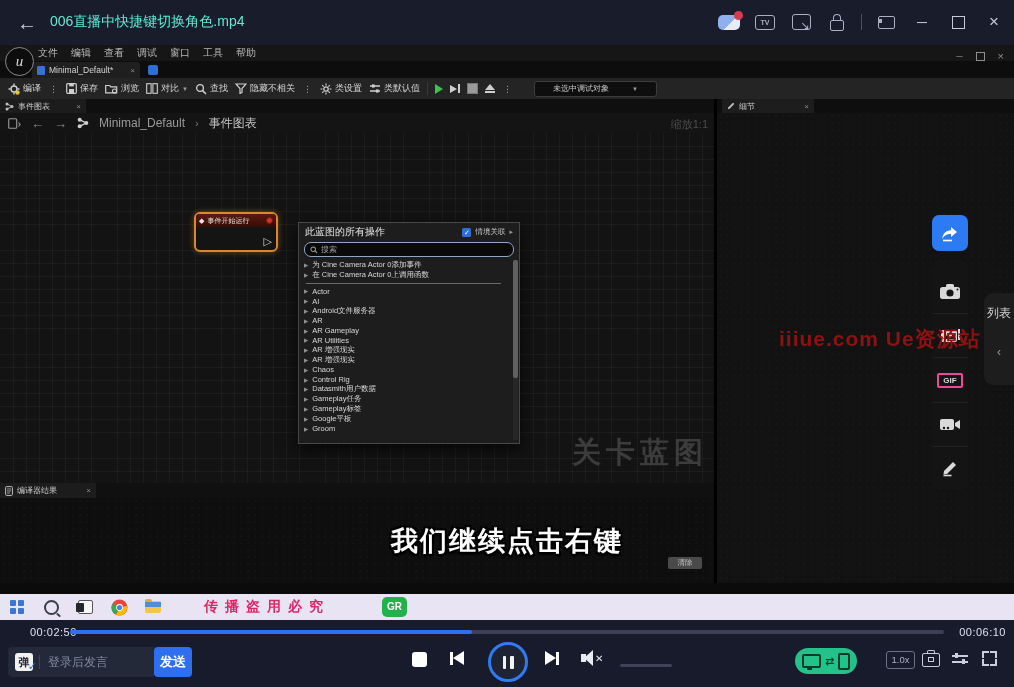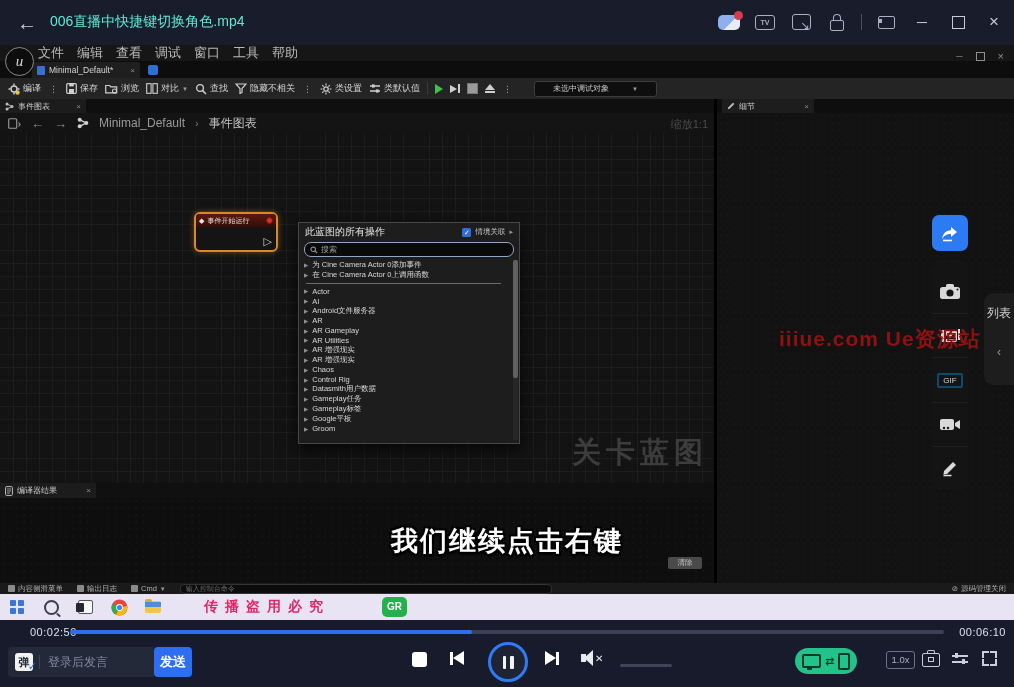--- a/index.html
+++ b/index.html
@@ -20,21 +20,21 @@
   .lockic:before{content:"";position:absolute;left:1.5px;top:-7px;width:6px;height:6px;border:1.5px solid #aab0c2;border-bottom:none;border-radius:4px 4px 0 0;}
   .tb-sep{width:1px;height:16px;background:#4a4f61;}
   .miniwin{position:relative;width:15px;height:11px;border:1.5px solid #aab0c2;border-radius:2px;}
   .miniwin:before{content:"";position:absolute;left:-1px;top:2px;width:4px;height:4px;background:#aab0c2;}
   .glyph-btn{font-size:14px;color:#c6cad6;cursor:pointer;}
   .maxbox{width:11px;height:11px;border:1.5px solid #c6cad6;}
   
   .video{position:absolute;left:0;top:45px;width:1014px;height:549px;background:#0b0b0b;overflow:hidden;}
   
   .ue-menubar{position:absolute;left:0;top:0;width:1014px;height:16px;background:#161616;display:flex;align-items:center;gap:13px;padding-left:38px;box-sizing:border-box;}
-  .ue-menu{font-size:13px;color:#b9b9b9;cursor:pointer;}
+  .ue-menu{font-size:10px;color:#b9b9b9;cursor:pointer;}
   .ue-logo{position:absolute;left:5px;top:2px;width:27px;height:27px;border:1.5px solid #8a8a8a;border-radius:50%;background:#0d0d0d;color:#d8d8d8;font-family:"Liberation Serif",serif;font-style:italic;font-size:15px;line-height:27px;text-align:center;z-index:5;}
   .ue-winctl{position:absolute;right:10px;top:5px;display:flex;gap:13px;color:#8e8e8e;font-size:9px;z-index:4;align-items:center;}
   .restore-ic{width:7px;height:7px;border:1px solid #8e8e8e;position:relative;}
   
   .assetbar{position:absolute;left:0;top:16px;width:1014px;height:17px;background:#0d0d0d;}
   .asset-tab{position:absolute;left:32px;top:1px;width:108px;height:16px;background:#1f1f1f;border-radius:3px 3px 0 0;display:flex;align-items:center;padding:0 5px;box-sizing:border-box;gap:4px;}
   .asset-tab .lbl{font-size:8.5px;color:#d6d6d6;flex:1;}
   .doc-ic{width:8px;height:9px;background:#3a6fd8;border-radius:1px;}
   .tab-x{font-size:8px;color:#8d8d8d;cursor:pointer;}
   .blue-chip{position:absolute;left:148px;top:4px;width:10px;height:10px;background:#2d6fd6;border-radius:2px;}
@@ -115,21 +115,21 @@
   .details{position:absolute;left:717px;top:54px;width:297px;height:484px;background:#121212;background-image:radial-gradient(rgba(255,255,255,.02) 1px,transparent 1px);background-size:7px 7px;}
   .det-tabrow{height:14px;background:#0e0e0e;}
   .det-tab{position:absolute;left:5px;top:0;width:92px;height:14px;background:#1d1d1d;display:flex;align-items:center;gap:4px;padding:0 5px;box-sizing:border-box;}
   .det-tab .lbl{font-size:8px;color:#cfcfcf;flex:1;}
   .pipette{width:8px;height:2px;background:#bdbdbd;transform:rotate(-45deg);border-radius:1px;}
   
   .share-btn{position:absolute;left:932px;top:170px;width:36px;height:36px;border-radius:7px;background:#2d7bf4;display:flex;align-items:center;justify-content:center;cursor:pointer;z-index:6;}
   .side-tools{position:absolute;left:932px;top:215px;width:36px;height:230px;background:#141414;border-radius:7px;z-index:6;display:flex;flex-direction:column;align-items:center;padding-top:10px;box-sizing:border-box;gap:0;}
   .side-tool{width:36px;height:44px;display:flex;align-items:center;justify-content:center;cursor:pointer;border-top:1px solid rgba(255,255,255,.05);}
   .side-tool:first-child{border-top:none;}
-  .gif-badge{border:2px solid #0c4a6e;border-radius:2px;color:#d9d9d9;font-size:8px;font-weight:normal;padding:1px 4px;}
+  .gif-badge{border:2px solid #ec4899;border-radius:2px;color:#d9d9d9;font-size:8px;font-weight:bold;padding:1px 4px;}
   .list-tab{position:absolute;left:984px;top:248px;width:30px;height:92px;background:#1d1d1d;border-radius:9px 0 0 9px;z-index:6;color:#d2d2d2;cursor:pointer;}
   .list-tab .txt{position:absolute;left:0;top:12px;width:30px;text-align:center;font-size:12px;}
   .list-tab .chev{position:absolute;left:0;top:52px;width:30px;text-align:center;font-size:12px;color:#9a9a9a;}
   
   .site-wm{position:absolute;left:779px;top:280px;color:#8e1212;font-size:21px;font-weight:bold;letter-spacing:1px;z-index:7;white-space:nowrap;}
   .subtitle{position:absolute;left:50%;top:478px;transform:translateX(-50%);color:#fff;font-size:27px;font-weight:bold;letter-spacing:2px;white-space:nowrap;z-index:8;
     text-shadow:-2px -2px 0 #000,2px -2px 0 #000,-2px 2px 0 #000,2px 2px 0 #000,0 3px 2px #000;}
   .clear-btn{position:absolute;left:668px;top:512px;width:34px;height:12px;background:#4a4a4a;border-radius:2px;color:#bdbdbd;font-size:7.5px;text-align:center;line-height:12px;z-index:8;cursor:pointer;}
   
   .taskbar{position:absolute;left:0;top:594px;width:1014px;height:26px;background:#e9e4f4;display:flex;align-items:center;padding-left:8px;box-sizing:border-box;gap:16px;}
@@ -492,40 +492,20 @@
     <div class="vdivider"></div>
     <div class="details">
       <div class="det-tabrow"></div>
       <div class="det-tab">
         <span class="pipette"></span>
         <span class="lbl">细节</span>
         <span class="tab-x">×</span>
       </div>
     </div>
 
-    <div class="statusbar">
-      <span class="sb-item">
-          <span class="sb-ic"></span>
-          <span>内容侧滑菜单</span>
-        </span>
-      <span class="sb-item">
-          <span class="sb-ic"></span>
-          <span>输出日志</span>
-        </span>
-      <span class="sb-item">
-          <span class="sb-ic"></span>
-          <span>Cmd</span>
-          <span class="caret">▼</span>
-        </span>
-      <input class="sb-input" placeholder="输入控制台命令" style="">
-      <span class="sb-right">
-          <span>⊘</span>
-          <span>源码管理关闭</span>
-        </span>
-    </div>
 
     <div class="share-btn">
       <svg width="20" height="18" viewBox="0 0 20 18">
           <path d="M11 3 L17 8 L11 13 V10 C6 10 4 12 2 15 C3 9 6 6.5 11 6.2 Z" fill="#fff"></path>
           <path d="M3 16.5 h9" stroke="#fff" stroke-width="1.6"></path>
         </svg>
     </div>
     <div class="side-tools">
       <div class="side-tool">
         <svg width="22" height="17" viewBox="0 0 22 17">

